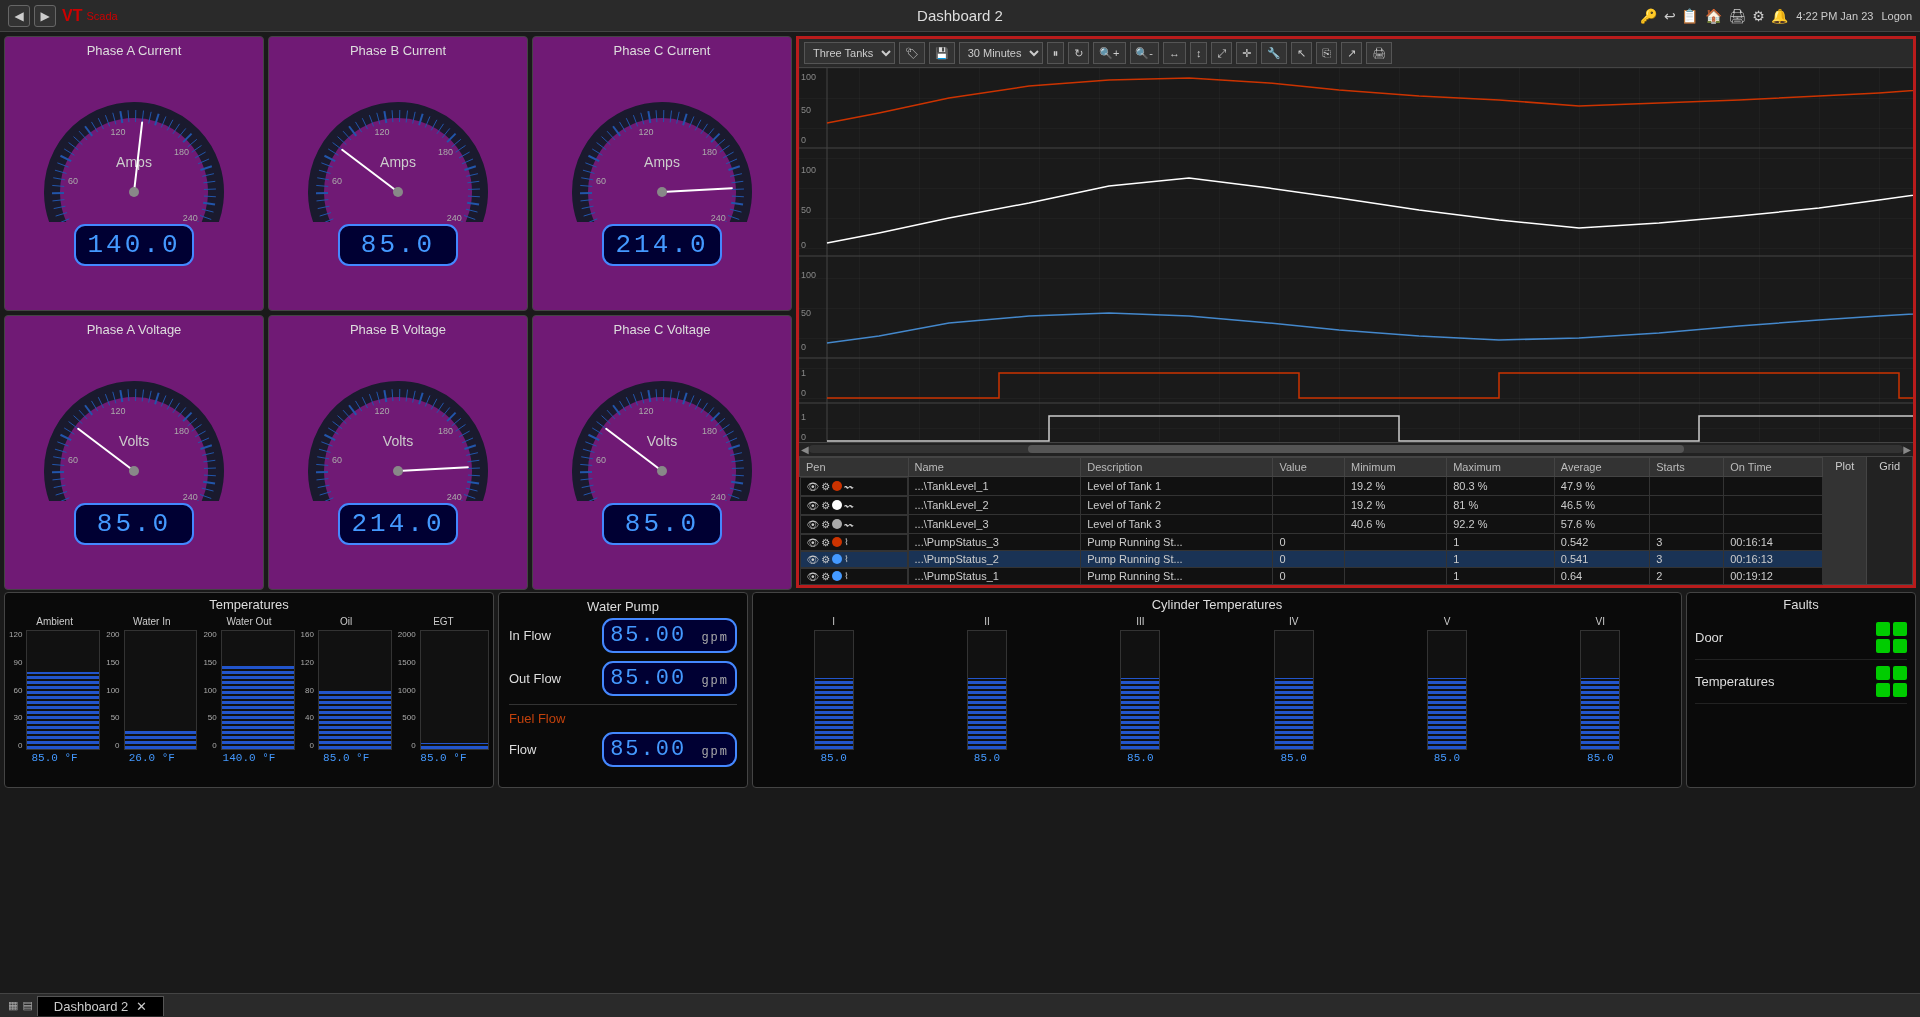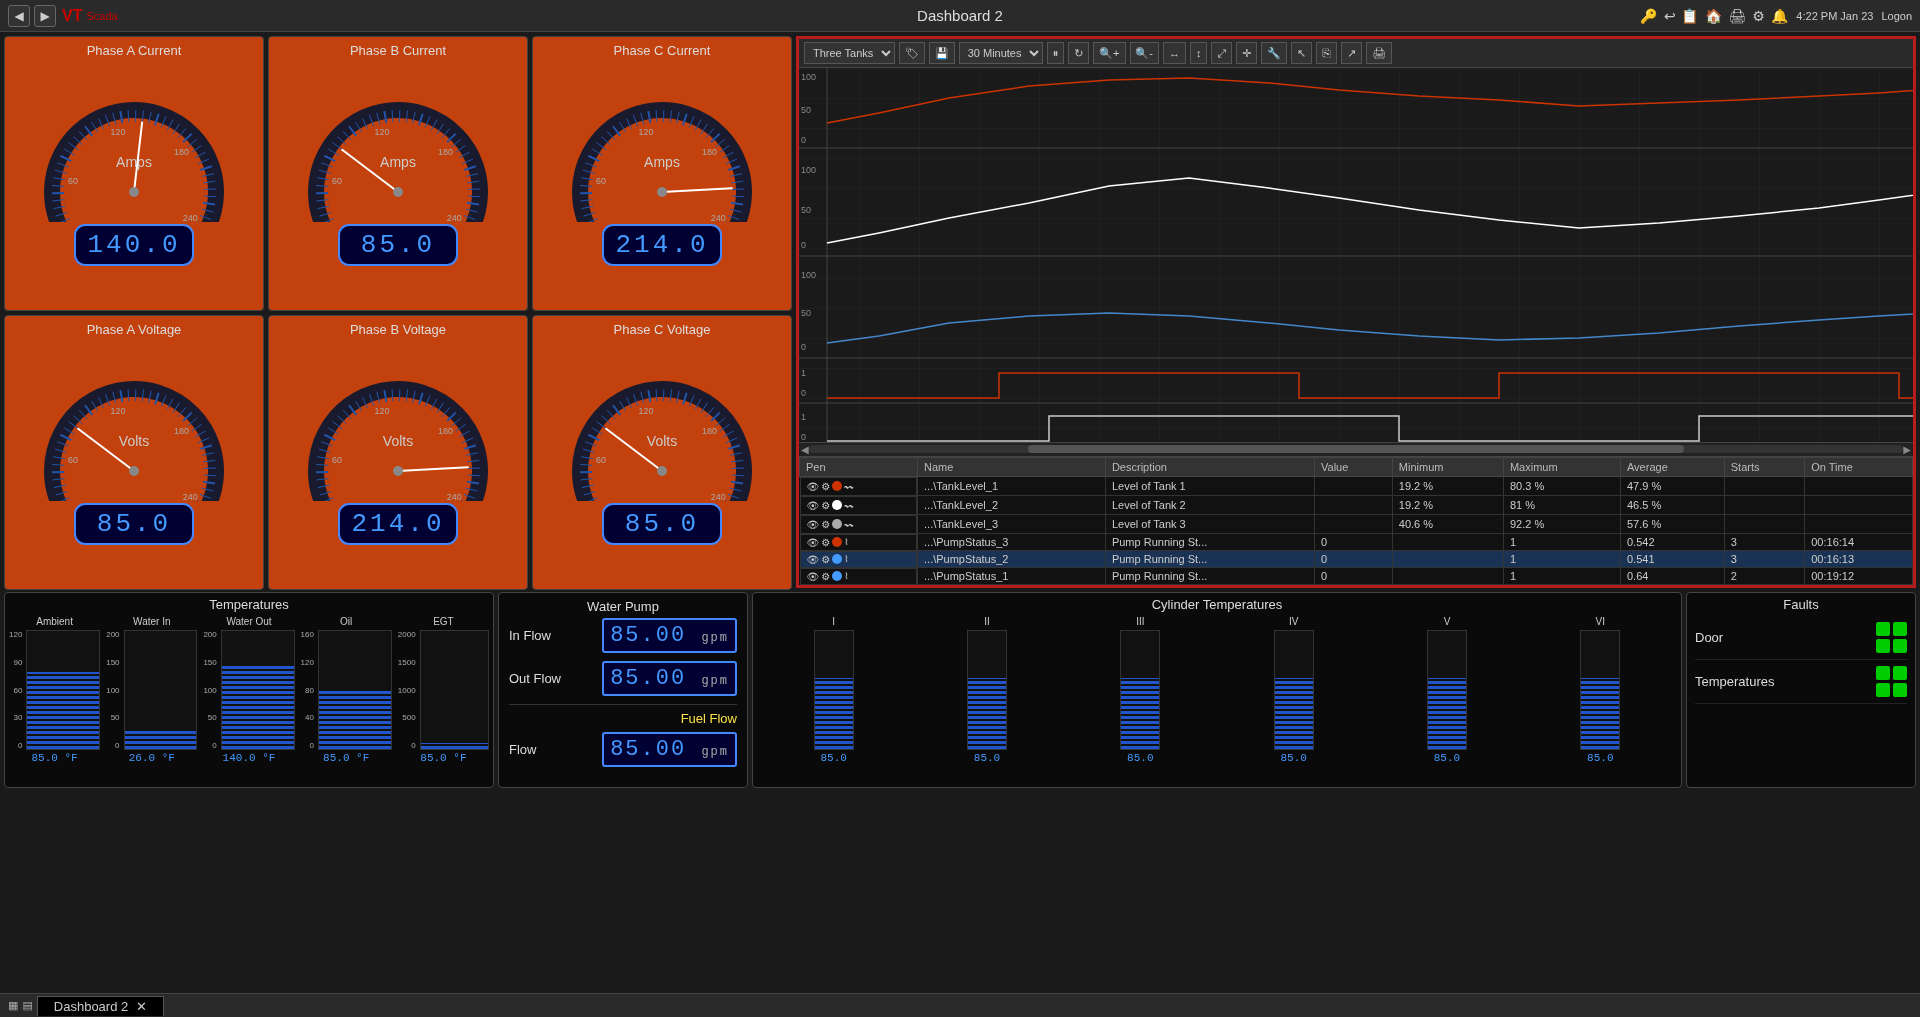--- a/index.html
+++ b/index.html
@@ -72,21 +72,21 @@
 
     
     .gauges-panel {
       display: grid;
       grid-template-columns: repeat(3, 260px);
       grid-template-rows: repeat(2, 275px);
       gap: 4px;
     }
 
     .gauge-card {
-      background: #c2410c;
+      background: #701a75;
       border: 1px solid #444;
       border-radius: 4px;
       display: flex;
       flex-direction: column;
       align-items: center;
       padding: 6px 4px 4px;
       position: relative;
     }
     .gauge-title {
       font-size: 13px;
@@ -242,23 +242,23 @@
       font-size: 13px;
       color: #ddd;
       min-width: 70px;
     }
     .fuel-section {
       margin-top: 6px;
       border-top: 1px solid #333;
       padding-top: 6px;
     }
     .fuel-title {
-      text-align: right;
+      text-align: left;
       font-size: 13px;
-      color: #fde047;
+      color: #c2410c;
       margin-bottom: 6px;
     }
 
     
     .cyl-panel {
       background: #0a0a0a;
       border: 1px solid #444;
       border-radius: 4px;
       padding: 4px;
       flex: 1;
@@ -418,21 +418,21 @@
       left: 20%;
       width: 60%;
       height: 100%;
       background: #555;
       border-radius: 4px;
     }
 
     .pump-digital {
       background: #000033;
       border: 2px solid #4488ff;
-      border-radius: 3px;
+      border-radius: 11px;
       padding: 3px 6px;
       font-family: 'Courier New', monospace;
       font-size: 22px;
       color: #4499ff;
       letter-spacing: 2px;
       min-width: 100px;
       text-align: left;
     }
   </style>
 </head>
@@ -1137,20 +1137,24 @@
     <td>Pump Running St...</td>
     <td>0</td>
     <td></td>
     <td>1</td>
     <td>0.64</td>
     <td>2</td>
     <td>00:19:12</td>
   </tr>
               </tbody>
           </table>
+          <div class="chart-tabs">
+            <div class="chart-tab active">Plot</div>
+            <div class="chart-tab">Grid</div>
+          </div>
         </div>
       </div>
     </div>
   </div>
 
   <div class="bottom-section">
 
     <div class="temps-panel">
       <div class="panel-title">Temperatures</div>
       <div class="temp-bars-container" id="temp-bars">

